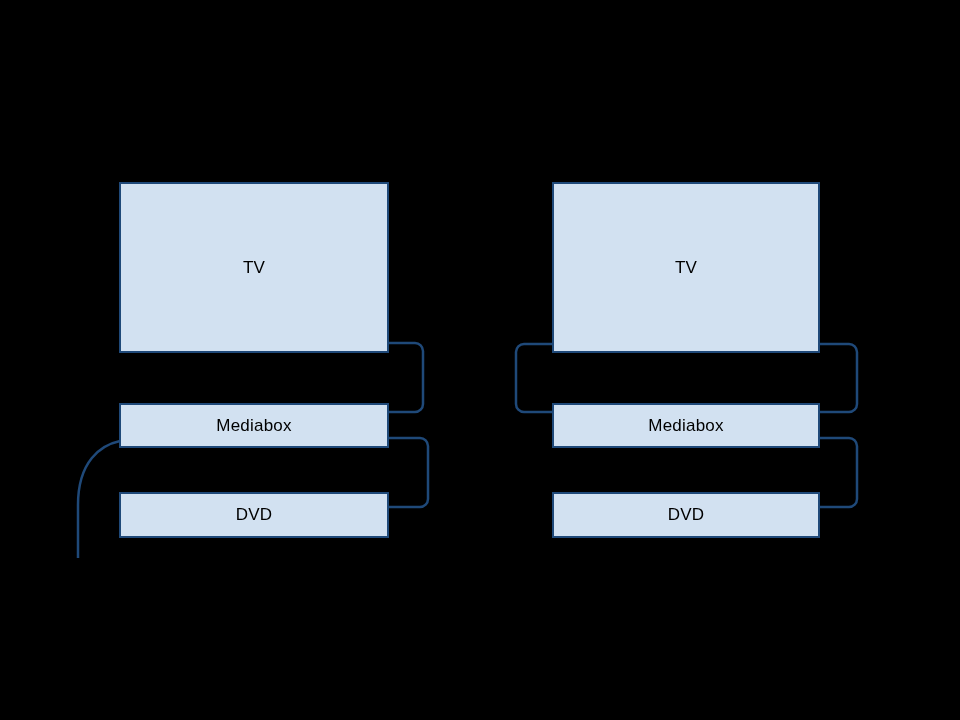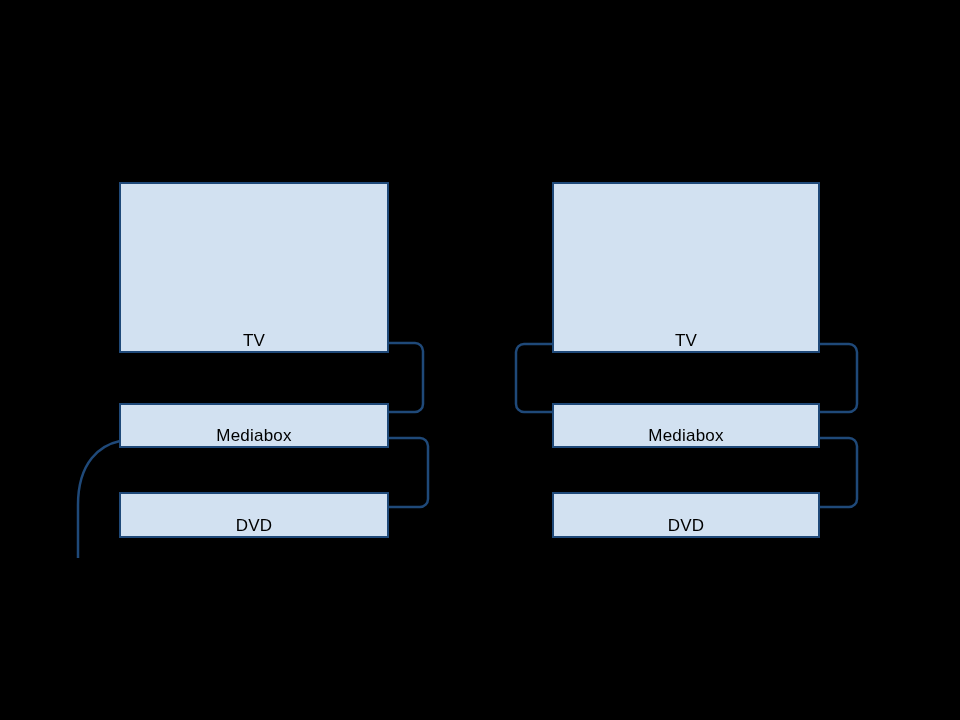--- a/index.html
+++ b/index.html
@@ -19,21 +19,21 @@
   .stage {
     position: relative;
     width: 960px; height: 720px;
     background: var(--background);
   }
   .box {
     position: absolute;
     background: var(--box-fill);
     border: 2px solid var(--box-border);
     display: flex;
-    align-items: flex-end;
+    align-items: center;
     justify-content: center;
   }
   .box span {
     color: var(--label-text);
     font-size: 17px;
     letter-spacing: 0.2px;
   }
   
   .l-tv       { left: 119px; top: 182px; width: 270px; height: 171px; }
   .l-mediabox { left: 119px; top: 403px; width: 270px; height: 45px;  }

